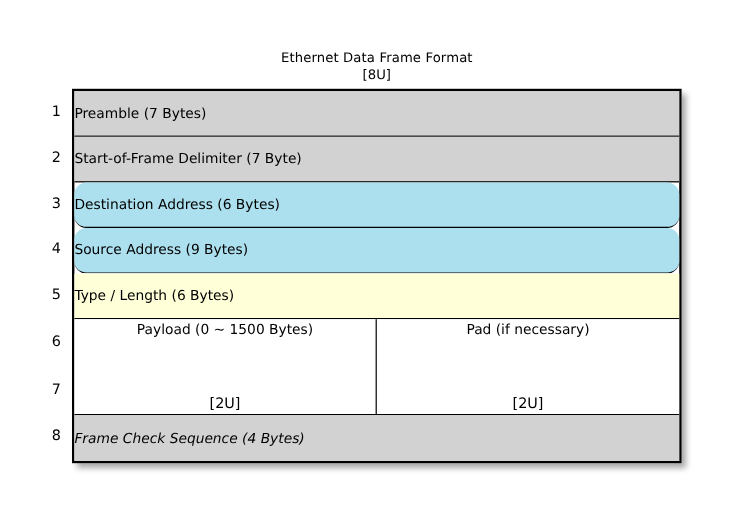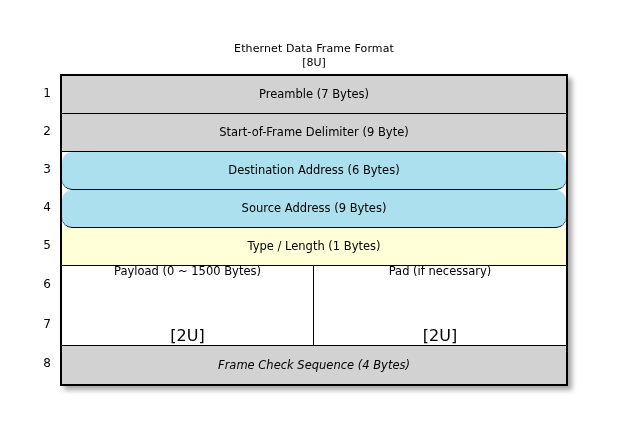--- a/index.html
+++ b/index.html
@@ -57,21 +57,21 @@
     box-shadow: 4px 4px 5px rgba(0,0,0,0.35);
     background: #ffffff;
   }
 
   .frame-row {
     position: relative;
     box-sizing: border-box;
     border-bottom: 1px solid #000000;
     display: flex;
     align-items: center;
-    justify-content: center;
+    justify-content: flex-start;
   }
   .frame-row.last {
     border-bottom: none;
     font-style: italic;
   }
 
   .row-gray   { background: #d2d2d2; }
   .row-blue   { background: #ace0ee; border-radius: 10px; }
   .row-yellow { background: #ffffd8; }
   .row-white  { background: #ffffff; }
@@ -100,21 +100,21 @@
     box-sizing: border-box;
   }
   .split-cell.left {
     border-right: 1px solid #000000;
   }
   .split-inner {
     text-align: center;
     line-height: 1.5;
   }
   .split-inner .line1 { display: block; font-size: 11.5px; }
-  .split-inner .line2 { display: block; font-size: 16px; margin-top: 44px; }
+  .split-inner .line2 { display: block; font-size: 12px; margin-top: 44px; }
 
   
   .row-numbers {
     position: absolute;
     left: 36px;
     top: 74px;
     width: 22px;
   }
   .row-number {
     display: flex;
@@ -146,33 +146,33 @@
     <div class="row-number" style="height:38px">8</div>
   </div>
 
   <div class="frame-table">
 
     <div class="frame-row row-gray h-single">
       <span class="cell-label">Preamble (7 Bytes)</span>
     </div>
 
     <div class="frame-row row-gray h-single">
-      <span class="cell-label">Start-of-Frame Delimiter (9 Byte)</span>
+      <span class="cell-label">Start-of-Frame Delimiter (7 Byte)</span>
     </div>
 
     <div class="frame-row row-blue h-single">
       <span class="cell-label">Destination Address (6 Bytes)</span>
     </div>
 
     <div class="frame-row row-blue h-single">
       <span class="cell-label">Source Address (9 Bytes)</span>
     </div>
 
     <div class="frame-row row-yellow h-single">
-      <span class="cell-label">Type / Length (1 Bytes)</span>
+      <span class="cell-label">Type / Length (6 Bytes)</span>
     </div>
 
     <div class="frame-row row-white h-payload split-row">
       <div class="split-cell left">
         <span class="split-inner">
           <span class="line1">Payload (0 ~ 1500 Bytes)</span>
           <span class="line2">[2U]</span>
         </span>
       </div>
       <div class="split-cell right">

